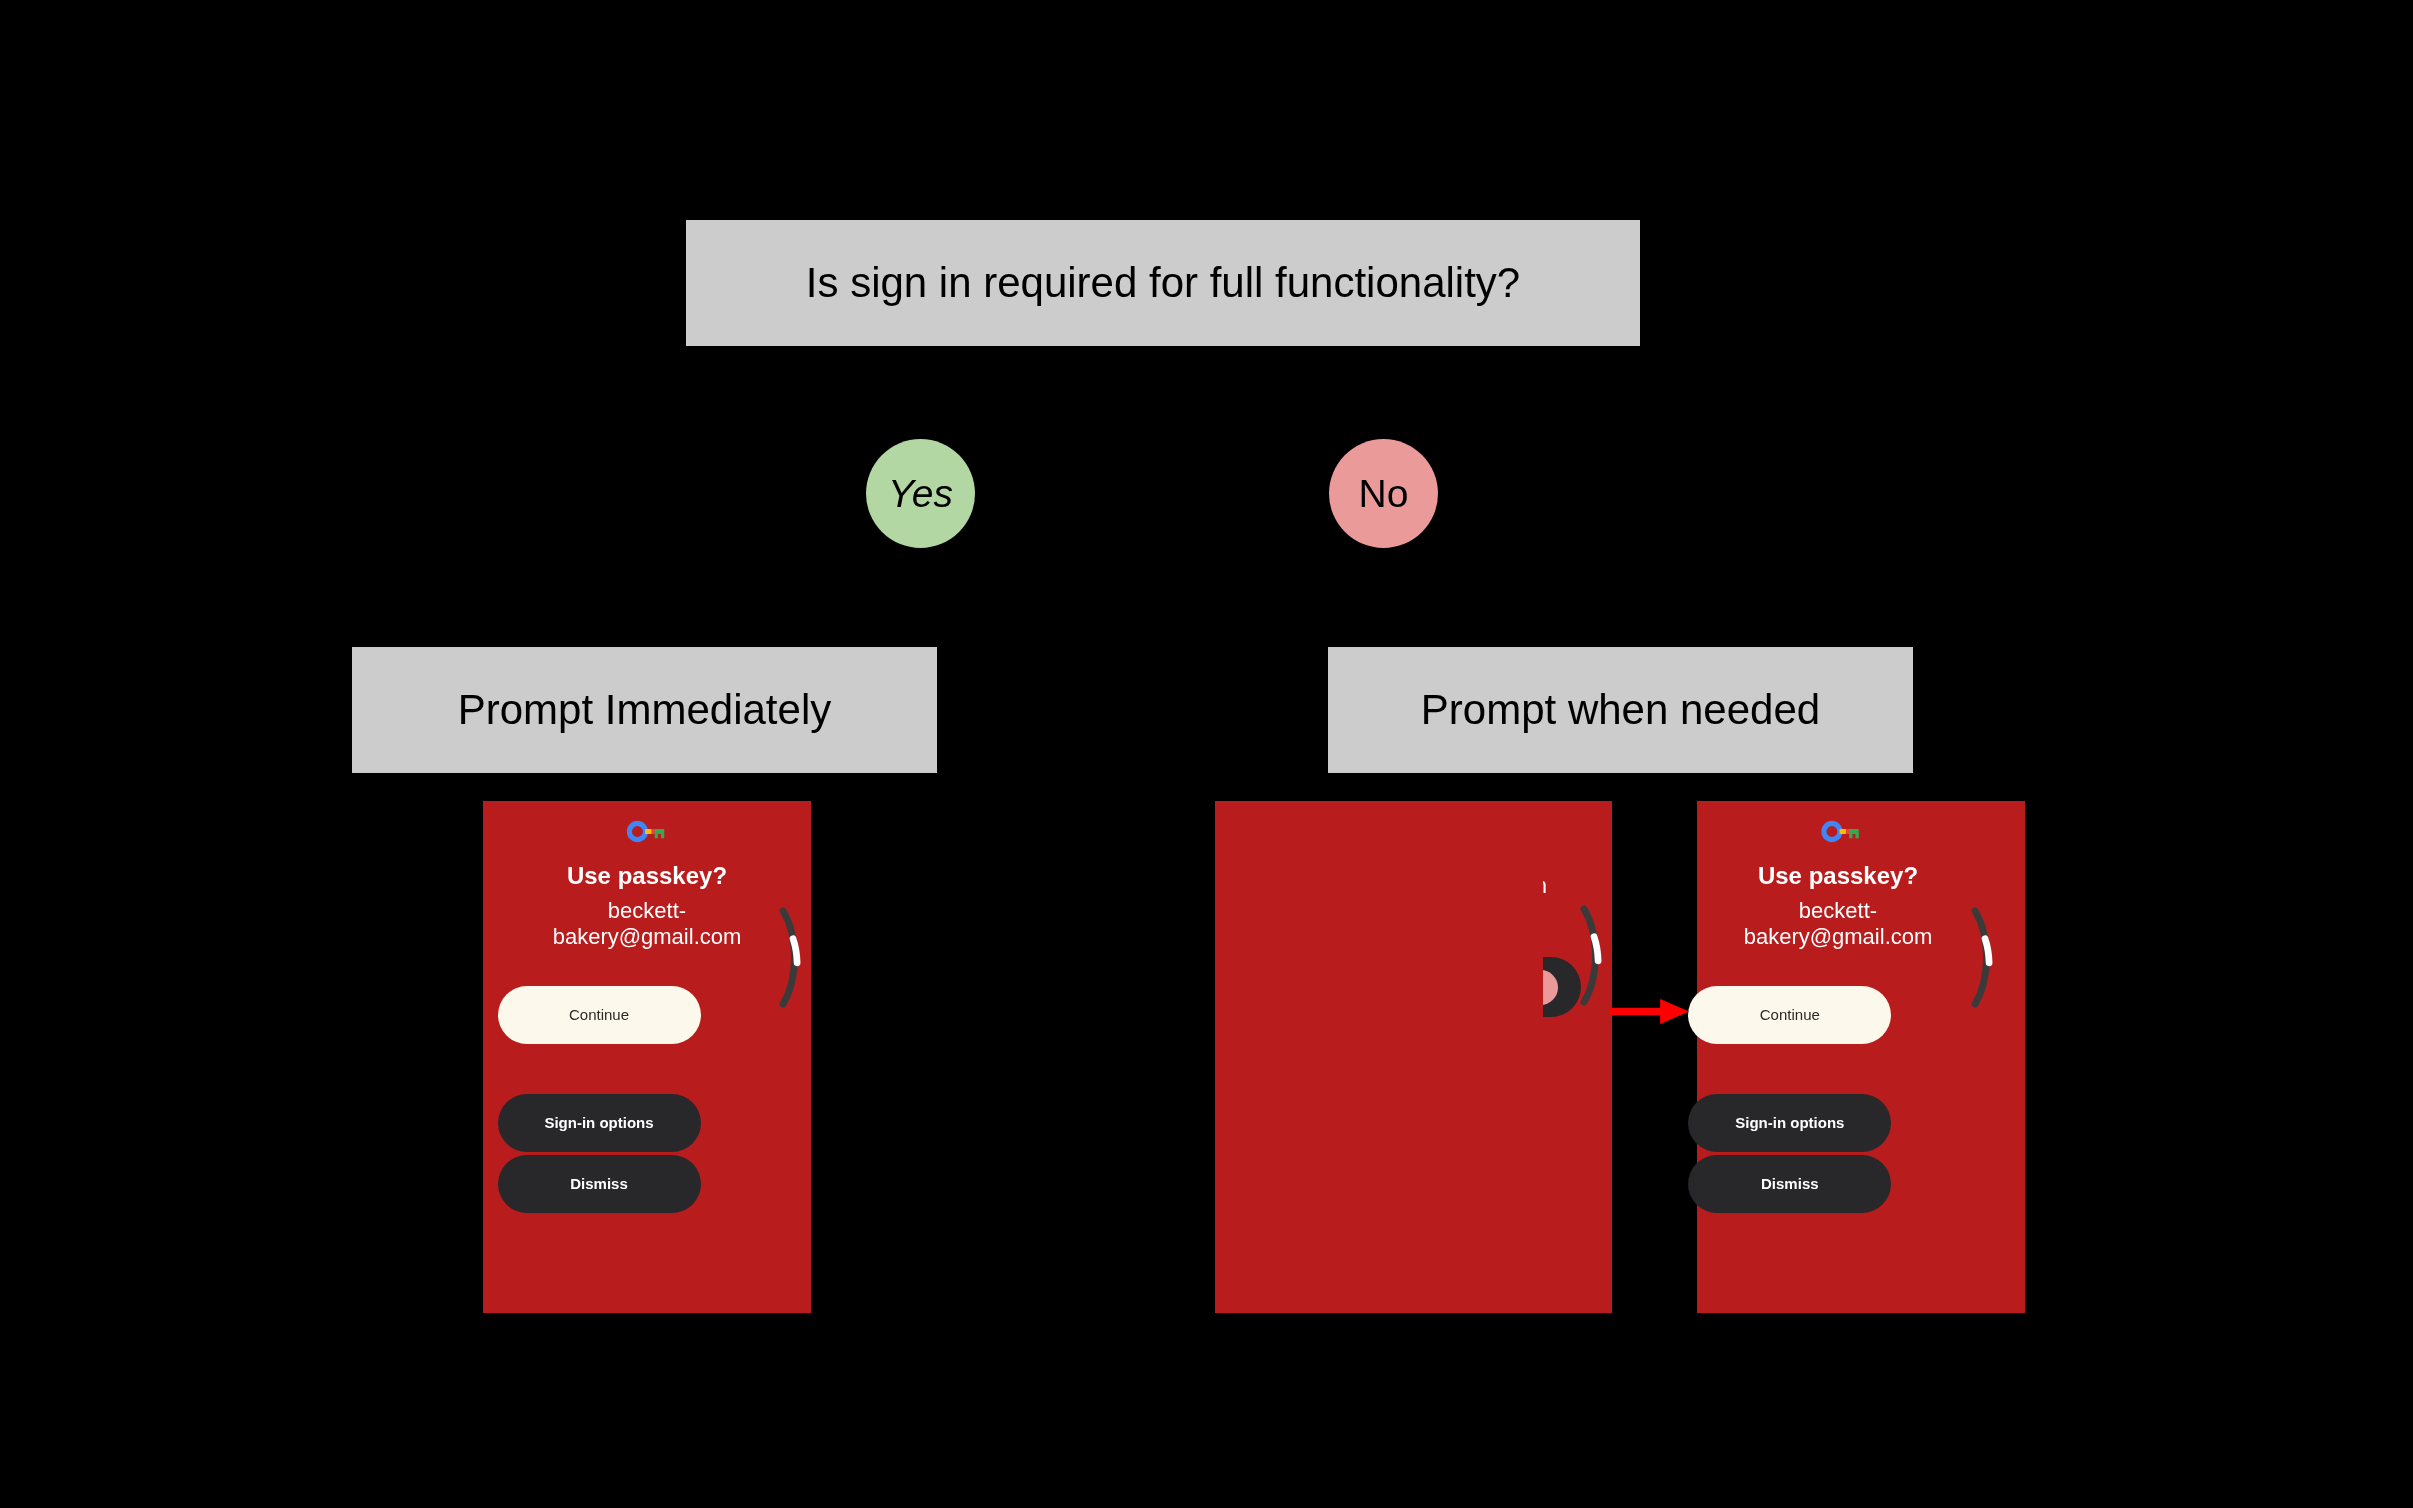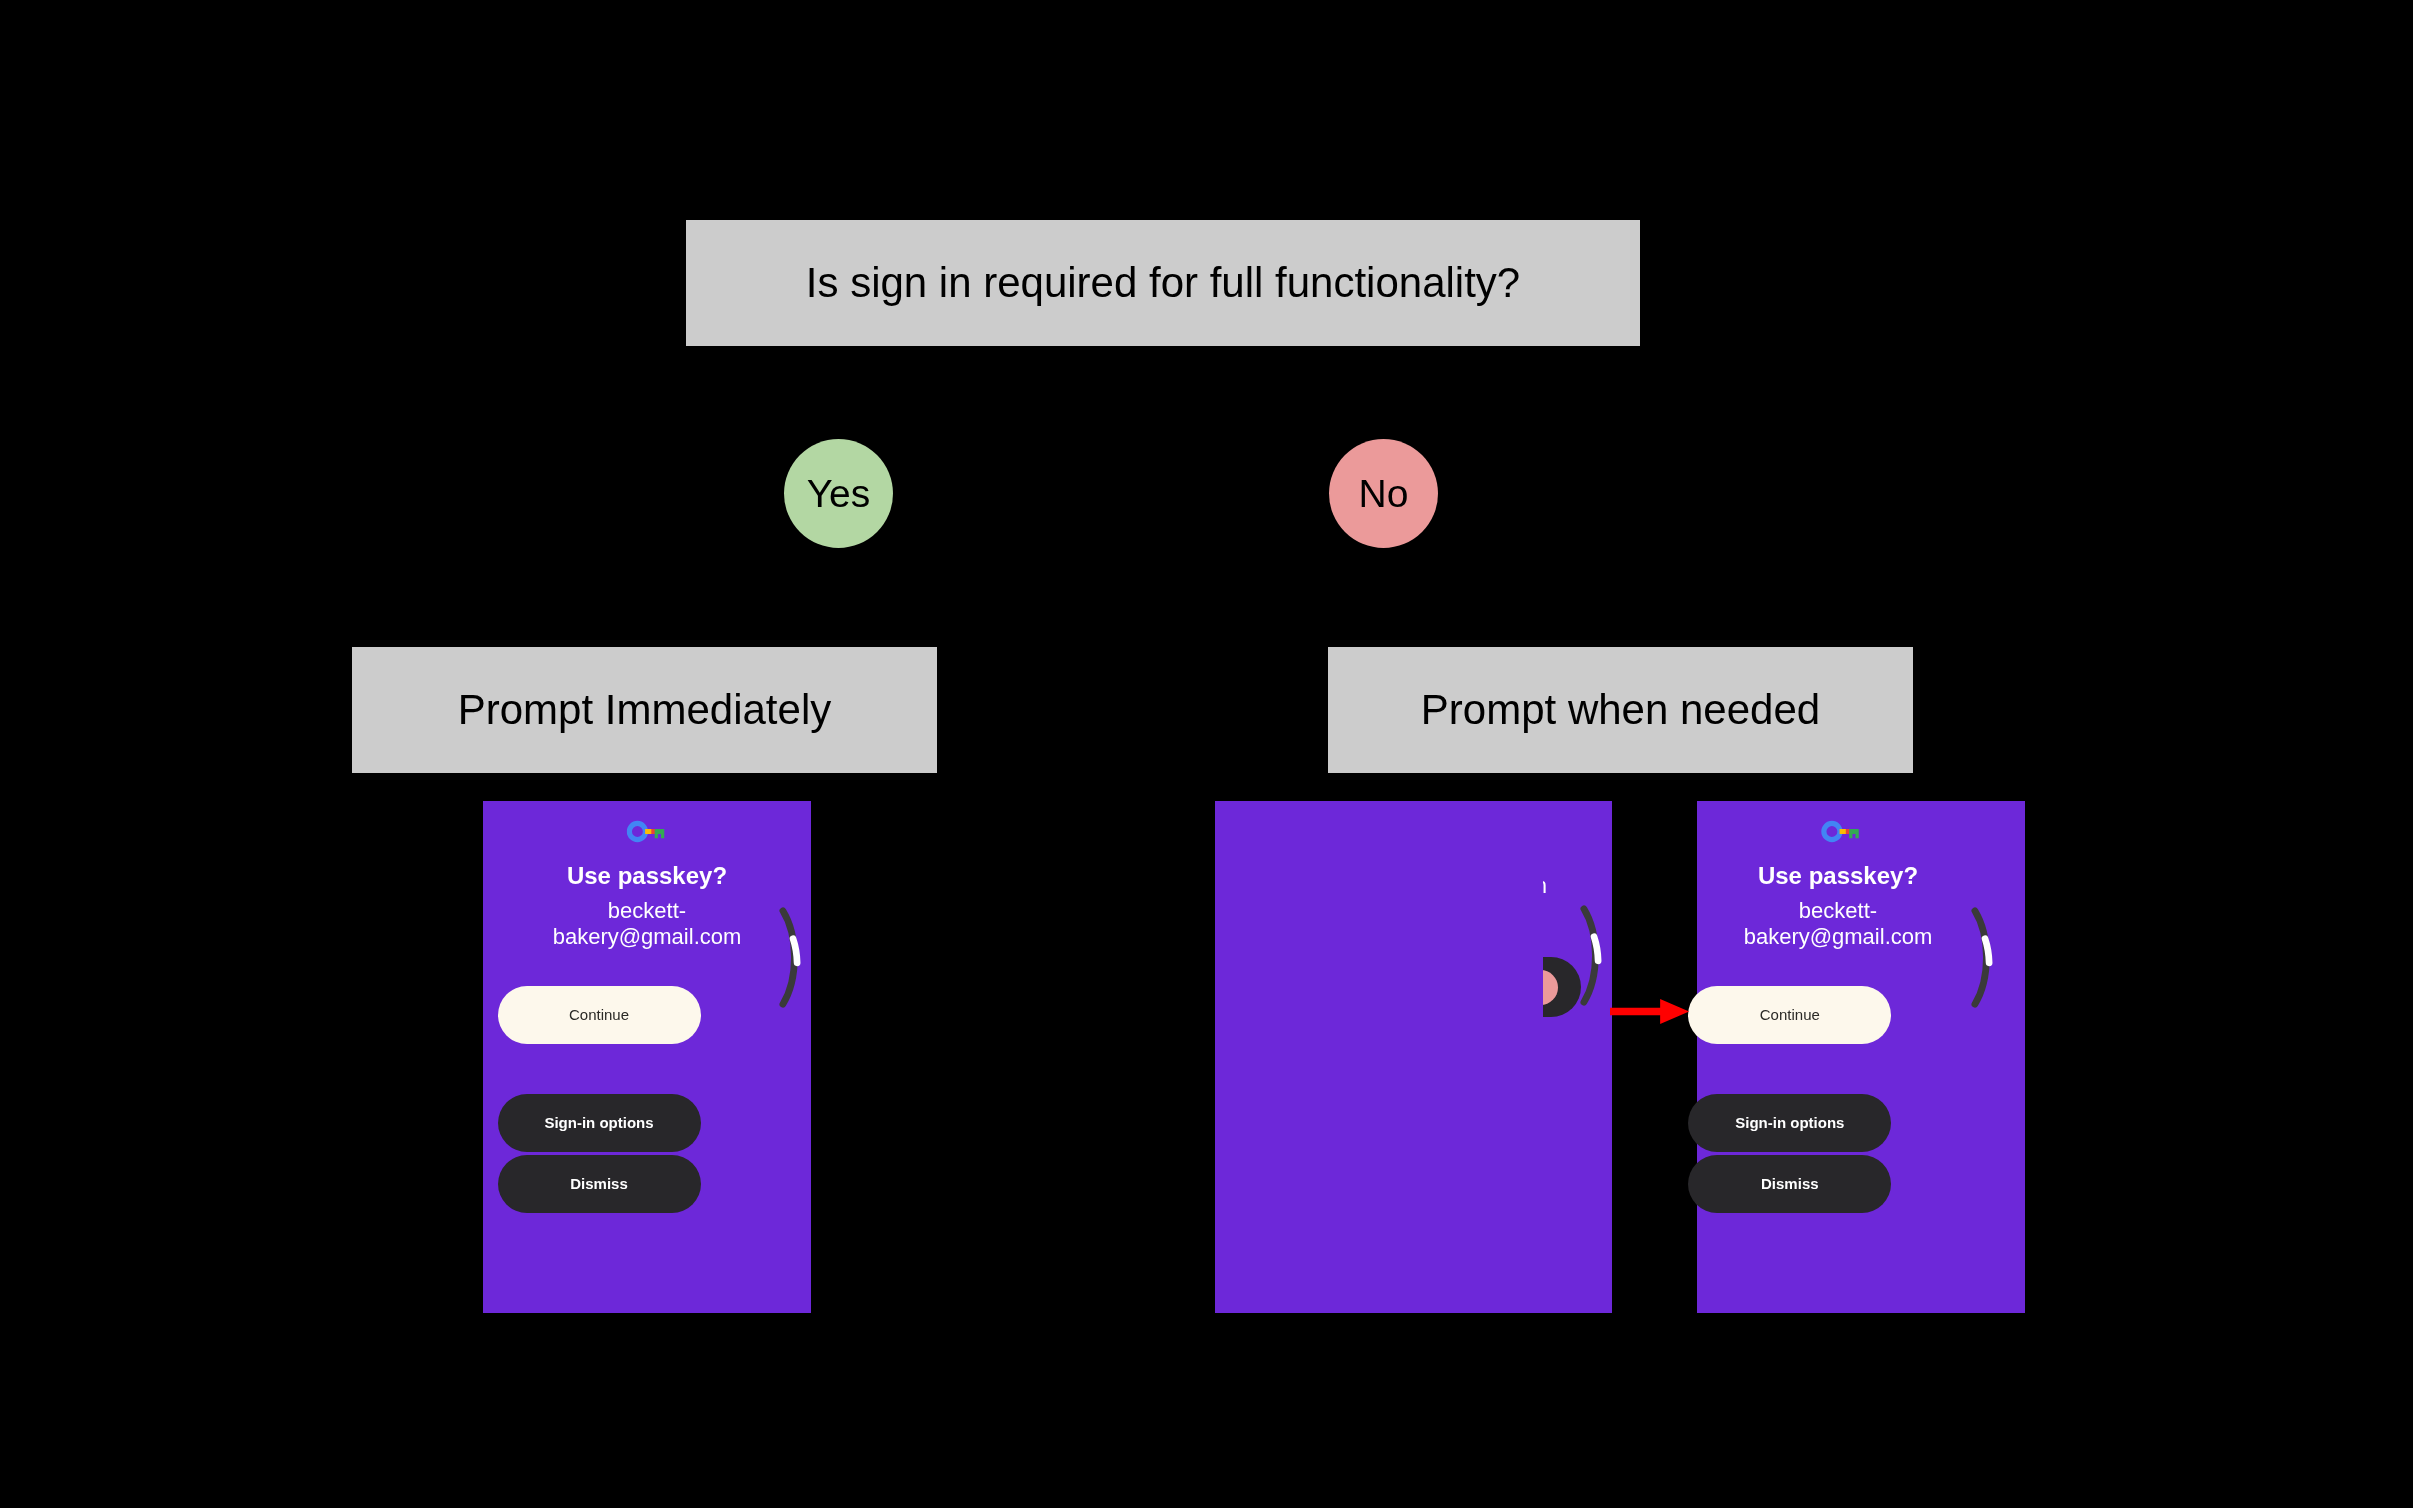--- a/index.html
+++ b/index.html
@@ -59,25 +59,26 @@
     border-radius: 50%;
     display: flex;
     align-items: center;
     justify-content: center;
     color: #000000;
     font-size: 39px;
     line-height: 1;
     box-sizing: border-box;
   }
   #circle-yes {
-    left: 784px;
+    left: 866px;
     top: 439px;
     width: 109px;
     height: 109px;
     background: #b3d7a3;
+    font-style: italic;
   }
   #circle-no {
     left: 1329px;
     top: 439px;
     width: 109px;
     height: 109px;
     background: #eb9a9a;
   }
 
   
@@ -86,21 +87,21 @@
     left: 0;
     top: 0;
     width: 2414px;
     height: 1508px;
     pointer-events: none;
   }
 
   
   .watch {
     position: absolute;
-    background: #6d28d9;
+    background: #b91c1c;
     color: #ffffff;
     box-sizing: border-box;
   }
   .watch-icon {
     position: absolute;
     left: 50%;
     transform: translateX(-50%);
   }
   .watch-title {
     position: absolute;

